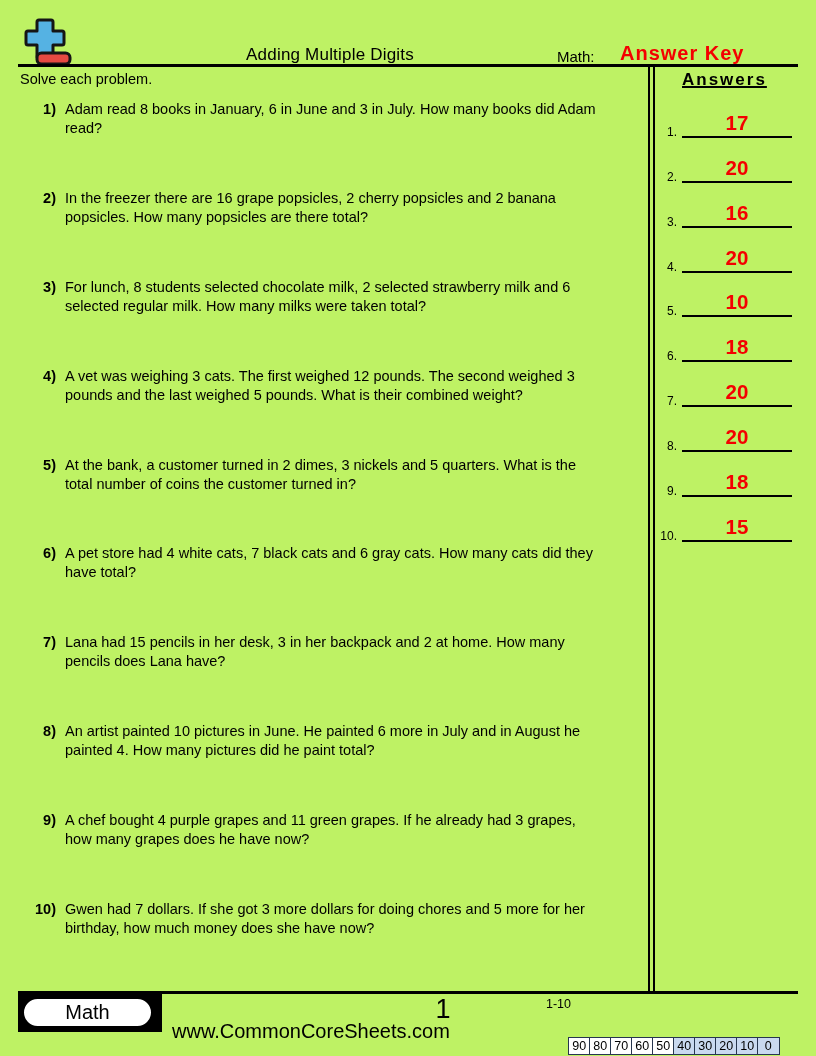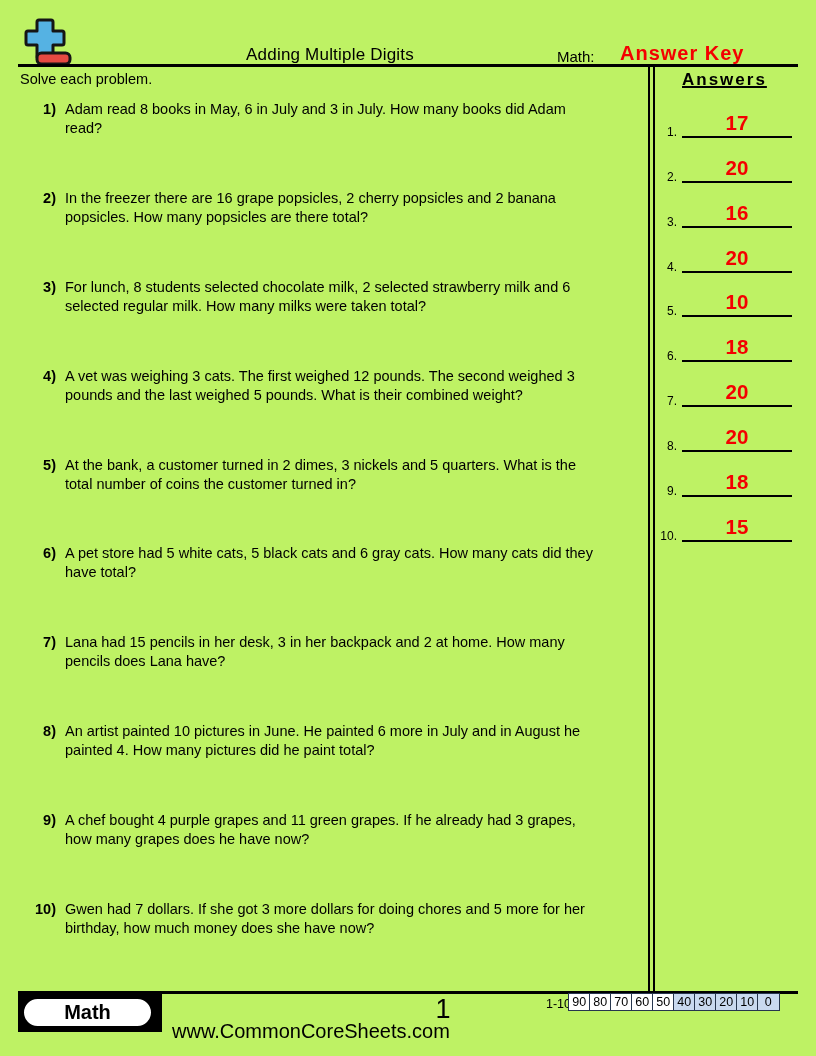--- a/index.html
+++ b/index.html
@@ -39,28 +39,28 @@
   .problem-num { flex:none; width:28px; text-align:right; font-weight:bold;
                  font-size:14.5px; line-height:19px; }
   .problem-text { margin-left:9px; font-size:14.5px; line-height:19px;
                   white-space:pre-line; width:570px; }
 
   
   .footer-rule { position:absolute; left:18px; top:991px; width:780px; height:2.5px; background:#000; }
   .math-box { position:absolute; left:18px; top:993px; width:144px; height:39px; background:#000; }
   .math-pill { position:absolute; left:4px; top:4px; right:9px; bottom:4px; background:#fff;
                border:2px solid #000; border-radius:16px; display:flex; align-items:center;
-               justify-content:center; font-weight:bold; font-size:20px; }
+               justify-content:center; font-weight:normal; font-size:20px; }
   .website { position:absolute; left:172px; top:1012px; font-size:20px;margin-top:8px; }
   .page-num { position:absolute; left:418px; top:994px; width:50px; text-align:center; font-size:27px; }
   .score-label { position:absolute; left:535px; top:997px; width:36px; text-align:right; font-size:12.5px; }
   .score-table { position:absolute; left:568px; top:993px; display:flex; }
   .score-cell { width:20.5px; height:16px; border:1.5px solid #27364e; margin-left:-1.5px;
                 display:flex; align-items:center; justify-content:center;
-                font-size:12.5px; background:#fff; }
+                font-size:12.5px; background:#fff;margin-top:44px; }
   .score-cell:first-child { margin-left:0; }
 </style>
 </head>
 <body>
 
 <div class="page">
 
   <div class="logo">
     <svg width="58" height="50" viewBox="0 0 58 50">
       <path d="M23,3 h12 a2,2 0 0 1 2,2 v9 h9 a2,2 0 0 1 2,2 v10 a2,2 0 0 1 -2,2 h-9 v11 a2,2 0 0 1 -2,2 h-12 a2,2 0 0 1 -2,-2 v-11 h-9 a2,2 0 0 1 -2,-2 v-10 a2,2 0 0 1 2,-2 h9 v-9 a2,2 0 0 1 2,-2 z" fill="#55b2e3" stroke="#151515" stroke-width="3" stroke-linejoin="round"></path>
@@ -117,21 +117,21 @@
       <div class="answer-row">
         <span class="answer-num">10.</span>
         <div class="answer-line" style="color:#f40000;">15</div>
       </div>
     </div>
   </div>
 
   <div class="problems">
     <div class="problem">
       <div class="problem-num">1)</div>
-      <div class="problem-text">Adam read 8 books in May, 6 in July and 3 in July. How many books did Adam
+      <div class="problem-text">Adam read 8 books in January, 6 in June and 3 in July. How many books did Adam
 read?</div>
     </div>
     <div class="problem">
       <div class="problem-num">2)</div>
       <div class="problem-text">In the freezer there are 16 grape popsicles, 2 cherry popsicles and 2 banana
 popsicles. How many popsicles are there total?</div>
     </div>
     <div class="problem">
       <div class="problem-num">3)</div>
       <div class="problem-text">For lunch, 8 students selected chocolate milk, 2 selected strawberry milk and 6
@@ -142,21 +142,21 @@
       <div class="problem-text">A vet was weighing 3 cats. The first weighed 12 pounds. The second weighed 3
 pounds and the last weighed 5 pounds. What is their combined weight?</div>
     </div>
     <div class="problem">
       <div class="problem-num">5)</div>
       <div class="problem-text">At the bank, a customer turned in 2 dimes, 3 nickels and 5 quarters. What is the
 total number of coins the customer turned in?</div>
     </div>
     <div class="problem">
       <div class="problem-num">6)</div>
-      <div class="problem-text">A pet store had 5 white cats, 5 black cats and 6 gray cats. How many cats did they
+      <div class="problem-text">A pet store had 4 white cats, 7 black cats and 6 gray cats. How many cats did they
 have total?</div>
     </div>
     <div class="problem">
       <div class="problem-num">7)</div>
       <div class="problem-text">Lana had 15 pencils in her desk, 3 in her backpack and 2 at home. How many
 pencils does Lana have?</div>
     </div>
     <div class="problem">
       <div class="problem-num">8)</div>
       <div class="problem-text">An artist painted 10 pictures in June. He painted 6 more in July and in August he

